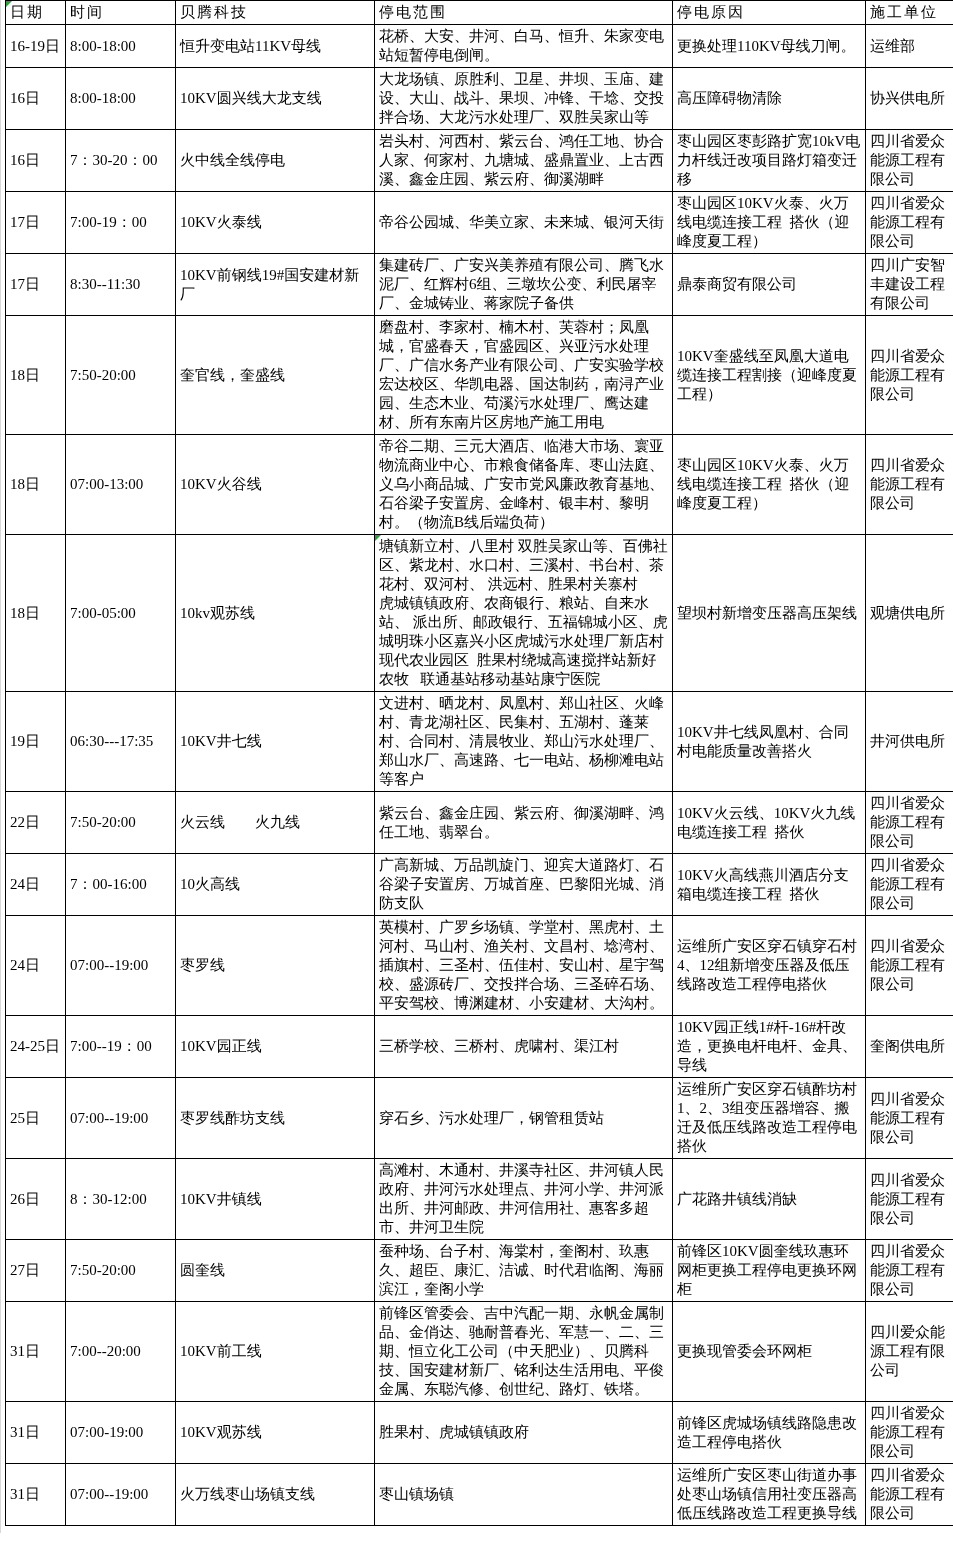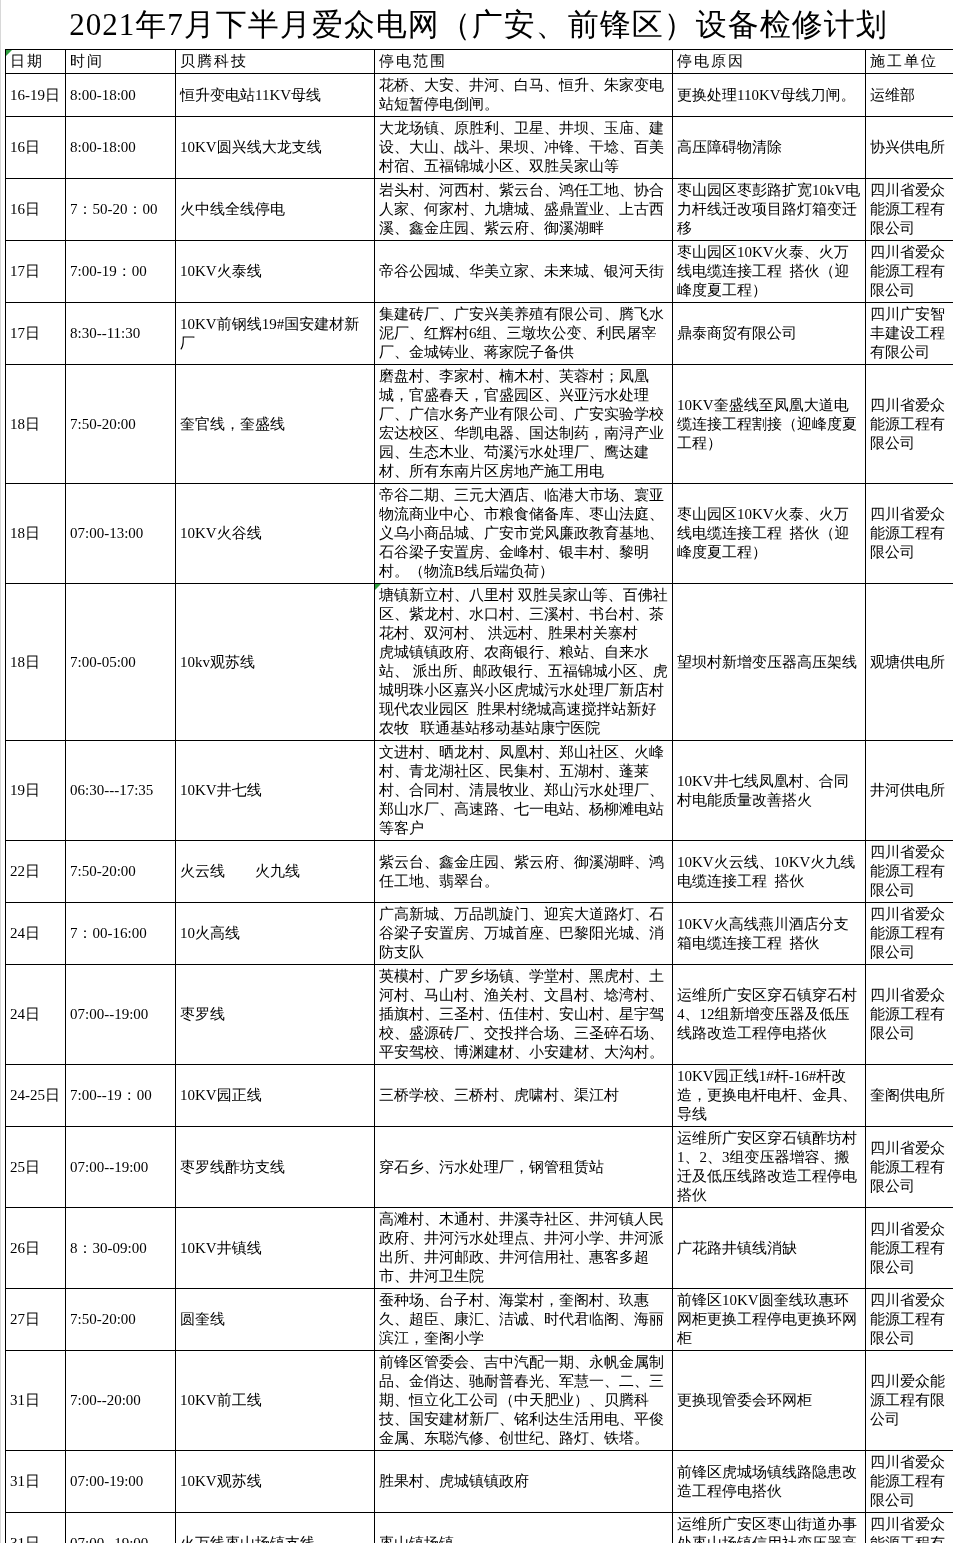--- a/index.html
+++ b/index.html
@@ -49,21 +49,20 @@
     position:absolute;
     top:0;left:0;
     border-top:6px solid #2e9e3e;
     border-right:6px solid transparent;
   }
 </style>
 </head>
 <body>
 
 <div class="page">
-  <div class="title">2021年7月下半月爱众电网（广安、前锋区）设备检修计划</div>
 
   <table class="schedule">
     <colgroup>
       <col style="width:60px">
       <col style="width:110px">
       <col style="width:199px">
       <col style="width:298px">
       <col style="width:193px">
       <col style="width:91px">
     </colgroup>
@@ -83,27 +82,27 @@
           <td class="c-time">8:00-18:00</td>
           <td class="c-equipment">恒升变电站11KV母线</td>
           <td class="c-scope">花桥、大安、井河、白马、恒升、朱家变电站短暂停电倒闸。</td>
           <td class="c-reason">更换处理110KV母线刀闸。</td>
           <td class="c-unit">运维部</td>
         </tr>
         <tr>
           <td class="c-date">16日</td>
           <td class="c-time">8:00-18:00</td>
           <td class="c-equipment">10KV圆兴线大龙支线</td>
-          <td class="c-scope">大龙场镇、原胜利、卫星、井坝、玉庙、建设、大山、战斗、果坝、冲锋、干埝、百美村宿、五福锦城小区、双胜吴家山等</td>
+          <td class="c-scope">大龙场镇、原胜利、卫星、井坝、玉庙、建设、大山、战斗、果坝、冲锋、干埝、交投拌合场、大龙污水处理厂、双胜吴家山等</td>
           <td class="c-reason">高压障碍物清除</td>
           <td class="c-unit">协兴供电所</td>
         </tr>
         <tr>
           <td class="c-date">16日</td>
-          <td class="c-time">7：50-20：00</td>
+          <td class="c-time">7：30-20：00</td>
           <td class="c-equipment">火中线全线停电</td>
           <td class="c-scope">岩头村、河西村、紫云台、鸿任工地、协合人家、何家村、九塘城、盛鼎置业、上古西溪、鑫金庄园、紫云府、御溪湖畔</td>
           <td class="c-reason">枣山园区枣彭路扩宽10kV电力杆线迁改项目路灯箱变迁移</td>
           <td class="c-unit">四川省爱众能源工程有限公司</td>
         </tr>
         <tr>
           <td class="c-date">17日</td>
           <td class="c-time">7:00-19：00</td>
           <td class="c-equipment">10KV火泰线</td>
           <td class="c-scope">帝谷公园城、华美立家、未来城、银河天街</td>
@@ -186,21 +185,21 @@
         <tr>
           <td class="c-date">25日</td>
           <td class="c-time">07:00--19:00</td>
           <td class="c-equipment">枣罗线酢坊支线</td>
           <td class="c-scope">穿石乡、污水处理厂，钢管租赁站</td>
           <td class="c-reason">运维所广安区穿石镇酢坊村1、2、3组变压器增容、搬迁及低压线路改造工程停电搭伙</td>
           <td class="c-unit">四川省爱众能源工程有限公司</td>
         </tr>
         <tr>
           <td class="c-date">26日</td>
-          <td class="c-time">8：30-09:00</td>
+          <td class="c-time">8：30-12:00</td>
           <td class="c-equipment">10KV井镇线</td>
           <td class="c-scope">高滩村、木通村、井溪寺社区、井河镇人民政府、井河污水处理点、井河小学、井河派出所、井河邮政、井河信用社、惠客多超市、井河卫生院</td>
           <td class="c-reason">广花路井镇线消缺</td>
           <td class="c-unit">四川省爱众能源工程有限公司</td>
         </tr>
         <tr>
           <td class="c-date">27日</td>
           <td class="c-time">7:50-20:00</td>
           <td class="c-equipment">圆奎线</td>
           <td class="c-scope">蚕种场、台子村、海棠村，奎阁村、玖惠久、超臣、康汇、洁诚、时代君临阁、海丽滨江，奎阁小学</td>

